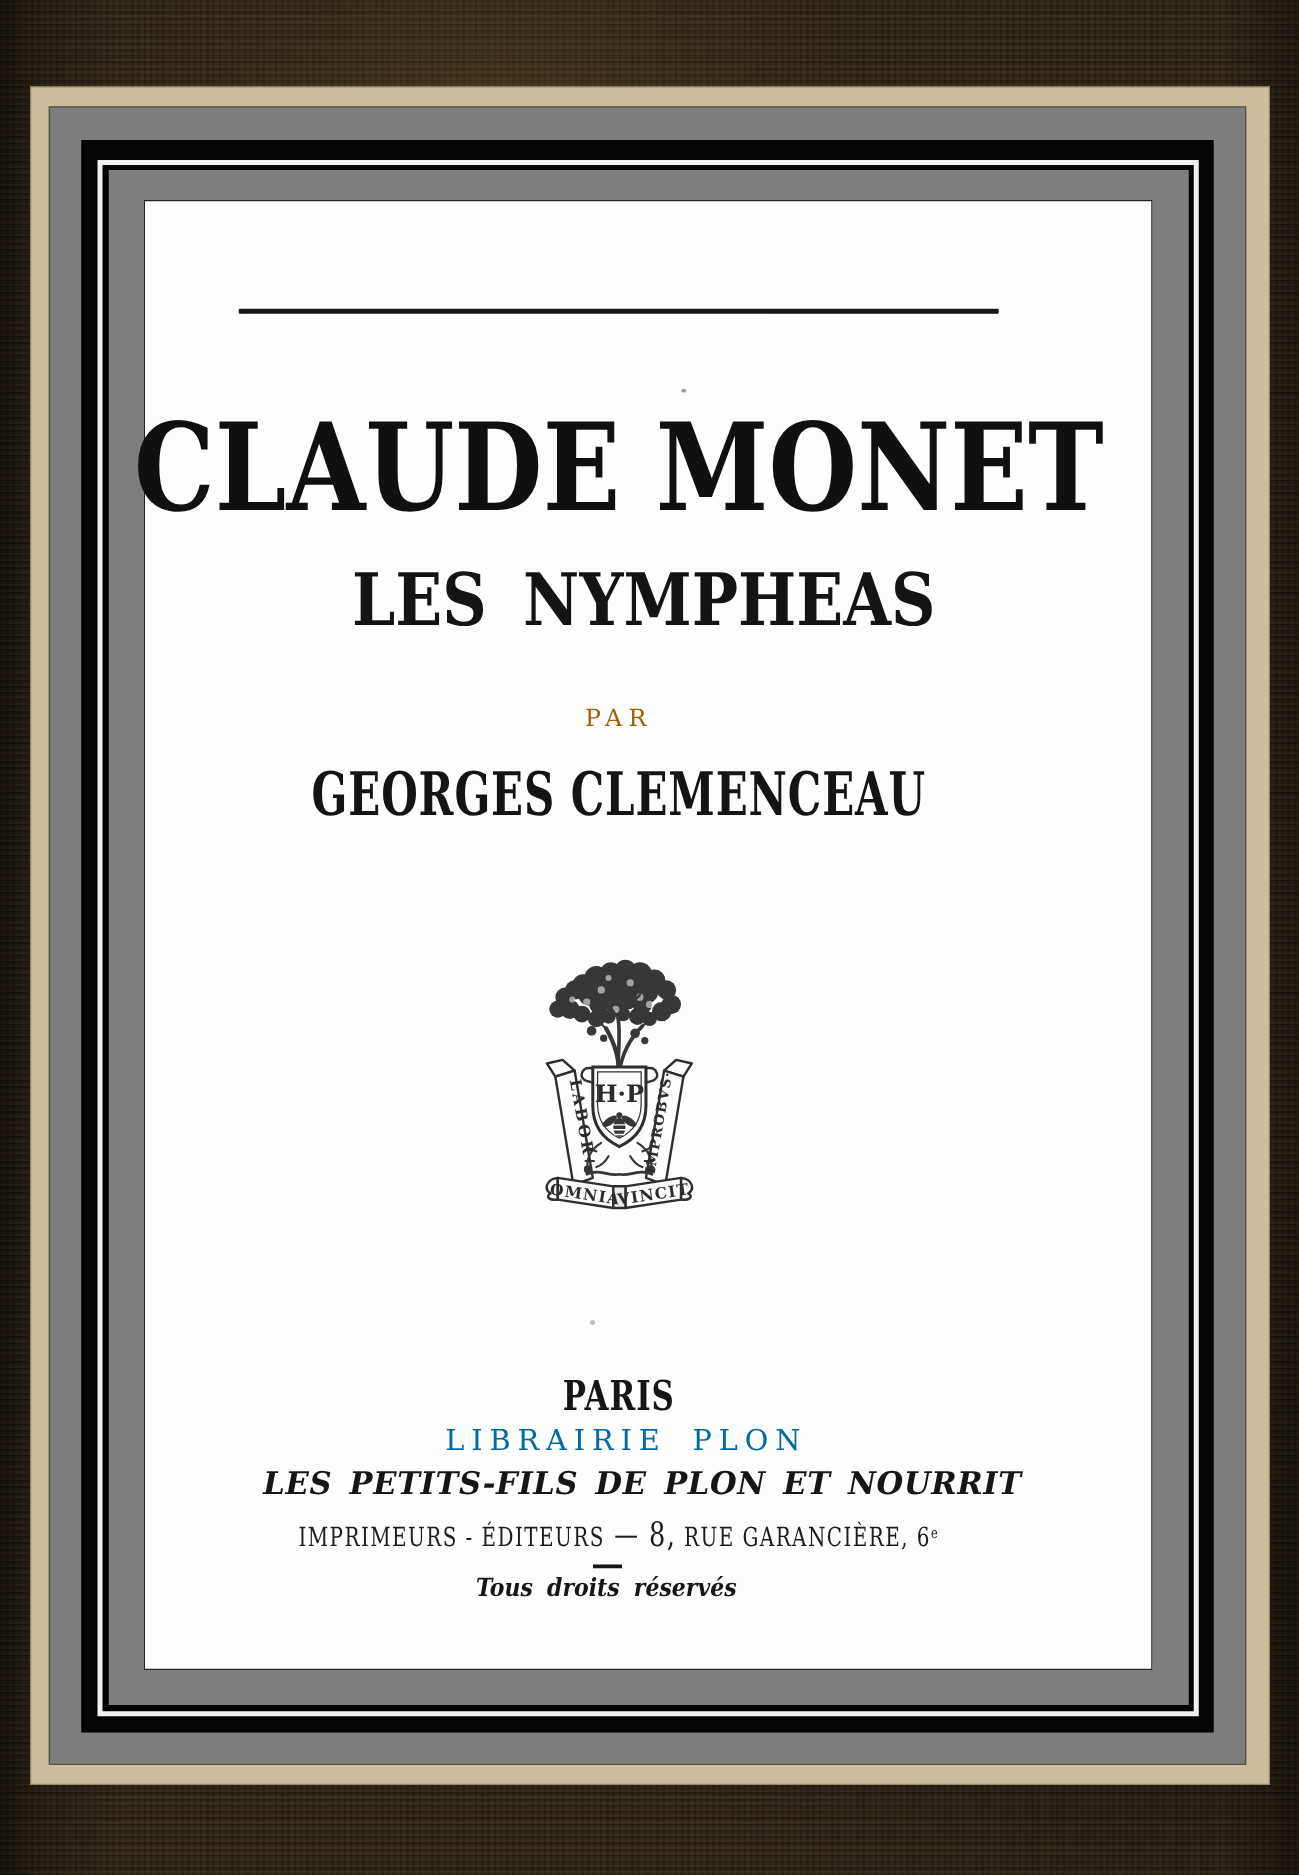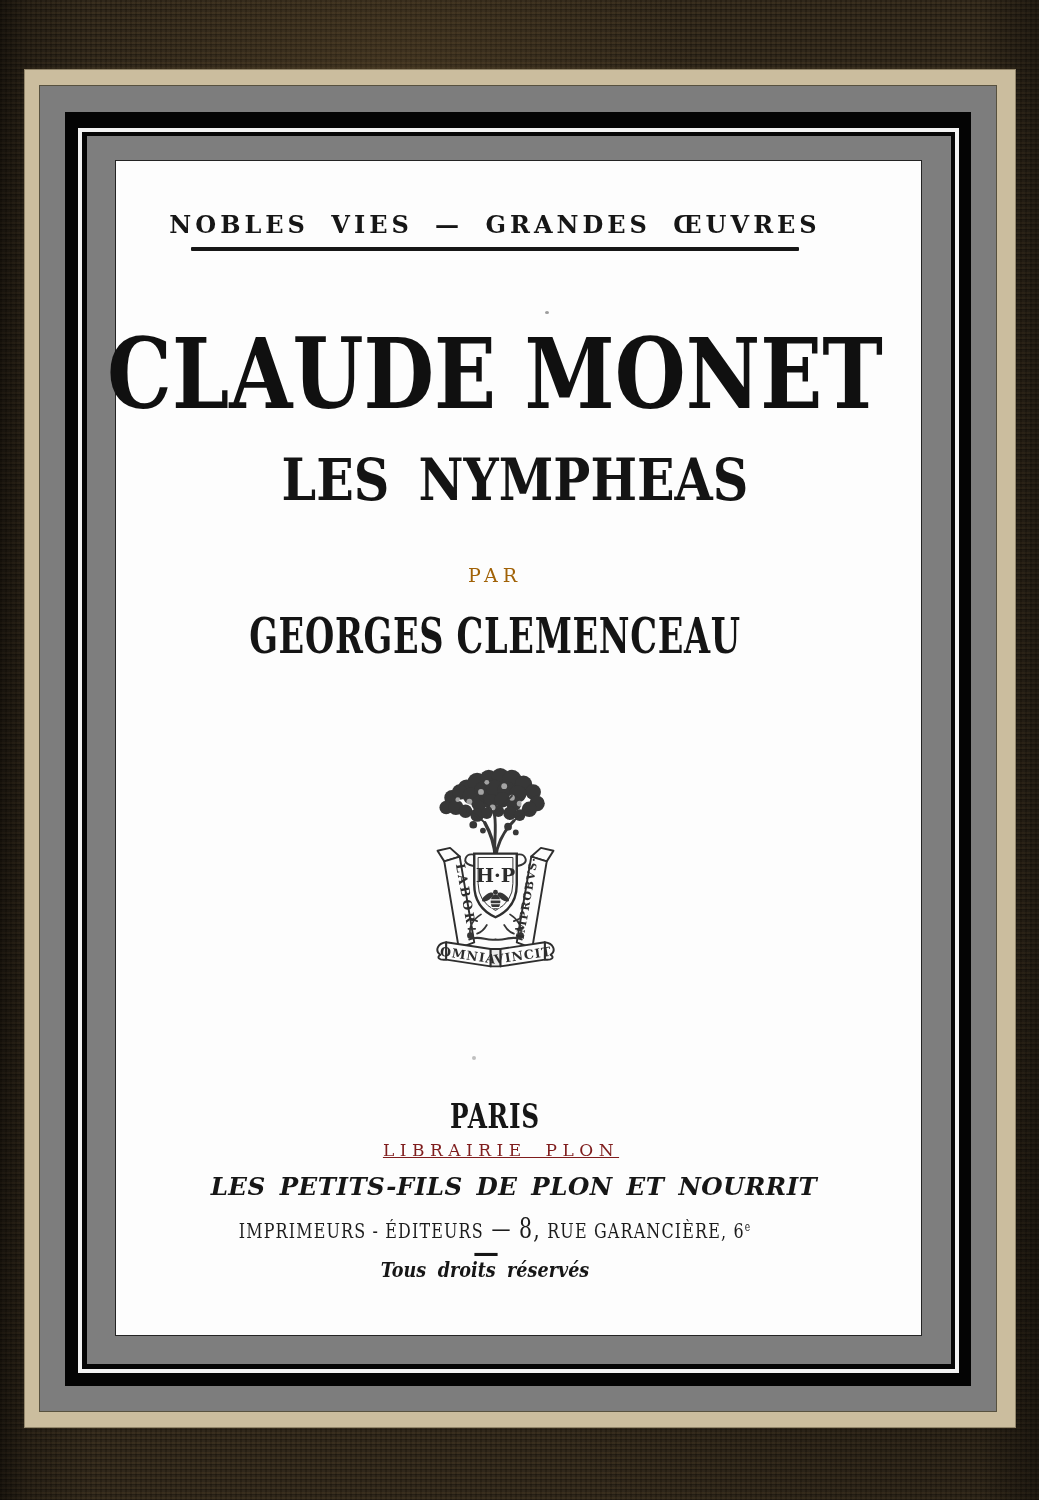--- a/index.html
+++ b/index.html
@@ -47,22 +47,22 @@
               left:calc(50% + 20px);transform:translateX(-50%) scaleX(.85);}
   .byline-par{top:405px;font-size:19px;letter-spacing:5px;color:#a16207;}
   .author{top:451px;font-size:48px;font-weight:700;letter-spacing:1px;color:#141414;
               transform:translateX(-50%) scaleX(.70);}
 
   .device{position:absolute;top:604px;left:50%;margin-left:-72px;width:145px;height:212px;
           opacity:.92;}
 
   .imprint-city{top:939px;font-size:33px;font-weight:700;letter-spacing:1px;
           transform:translateX(-50%) scaleX(.75);}
-  .imprint-publisher{top:981px;font-size:17px;letter-spacing:5.5px;word-spacing:8px;
-          left:calc(50% + 6px);color:#7f1d1d;text-decoration:underline;}
+  .imprint-publisher{top:981px;font-size:23px;letter-spacing:5.5px;word-spacing:8px;
+          left:calc(50% + 6px);color:#0369a1;}
   .imprint-heirs{top:1013px;font-size:25px;font-weight:700;font-style:italic;
           letter-spacing:.5px;word-spacing:5px;left:calc(50% + 19px);
           transform:translateX(-50%) scaleX(.98);}
   .imprint-printers{top:1054px;font-size:21px;letter-spacing:1.5px;color:#1c1c1c;
           transform:translateX(-50%) scaleX(.76);}
   .imprint-printers .dash{font-size:25px;margin:0 10px;vertical-align:1px;}
   .imprint-printers .street-no{font-size:27px;}
   .imprint-printers sup{font-size:12px;vertical-align:7px;}
   .imprint-divider{top:1078px;font-size:26px;font-weight:700;left:calc(50% - 9px);}
   .imprint-rights{top:1099px;font-size:20px;font-weight:700;font-style:italic;
@@ -80,21 +80,20 @@
 <div class="cover">
   <div class="mat-tan">
     <div class="mat-gray-outer">
       <div class="frame-black-outer">
         <div class="frame-white-line">
           <div class="frame-black-inner">
             <div class="mat-gray-inner">
               <div class="page">
                 <div class="content">
 
-                  <div class="tl series-header">NOBLES VIES — GRANDES ŒUVRES</div>
                   <div class="series-rule"></div>
 
                   <div class="tl book-title">CLAUDE MONET</div>
                   <div class="tl book-subtitle">LES NYMPHEAS</div>
 
                   <div class="tl byline-par">PAR</div>
                   <div class="tl author">GEORGES CLEMENCEAU</div>
 
                   <svg class="device" viewBox="0 0 150 220" preserveAspectRatio="none">
 

